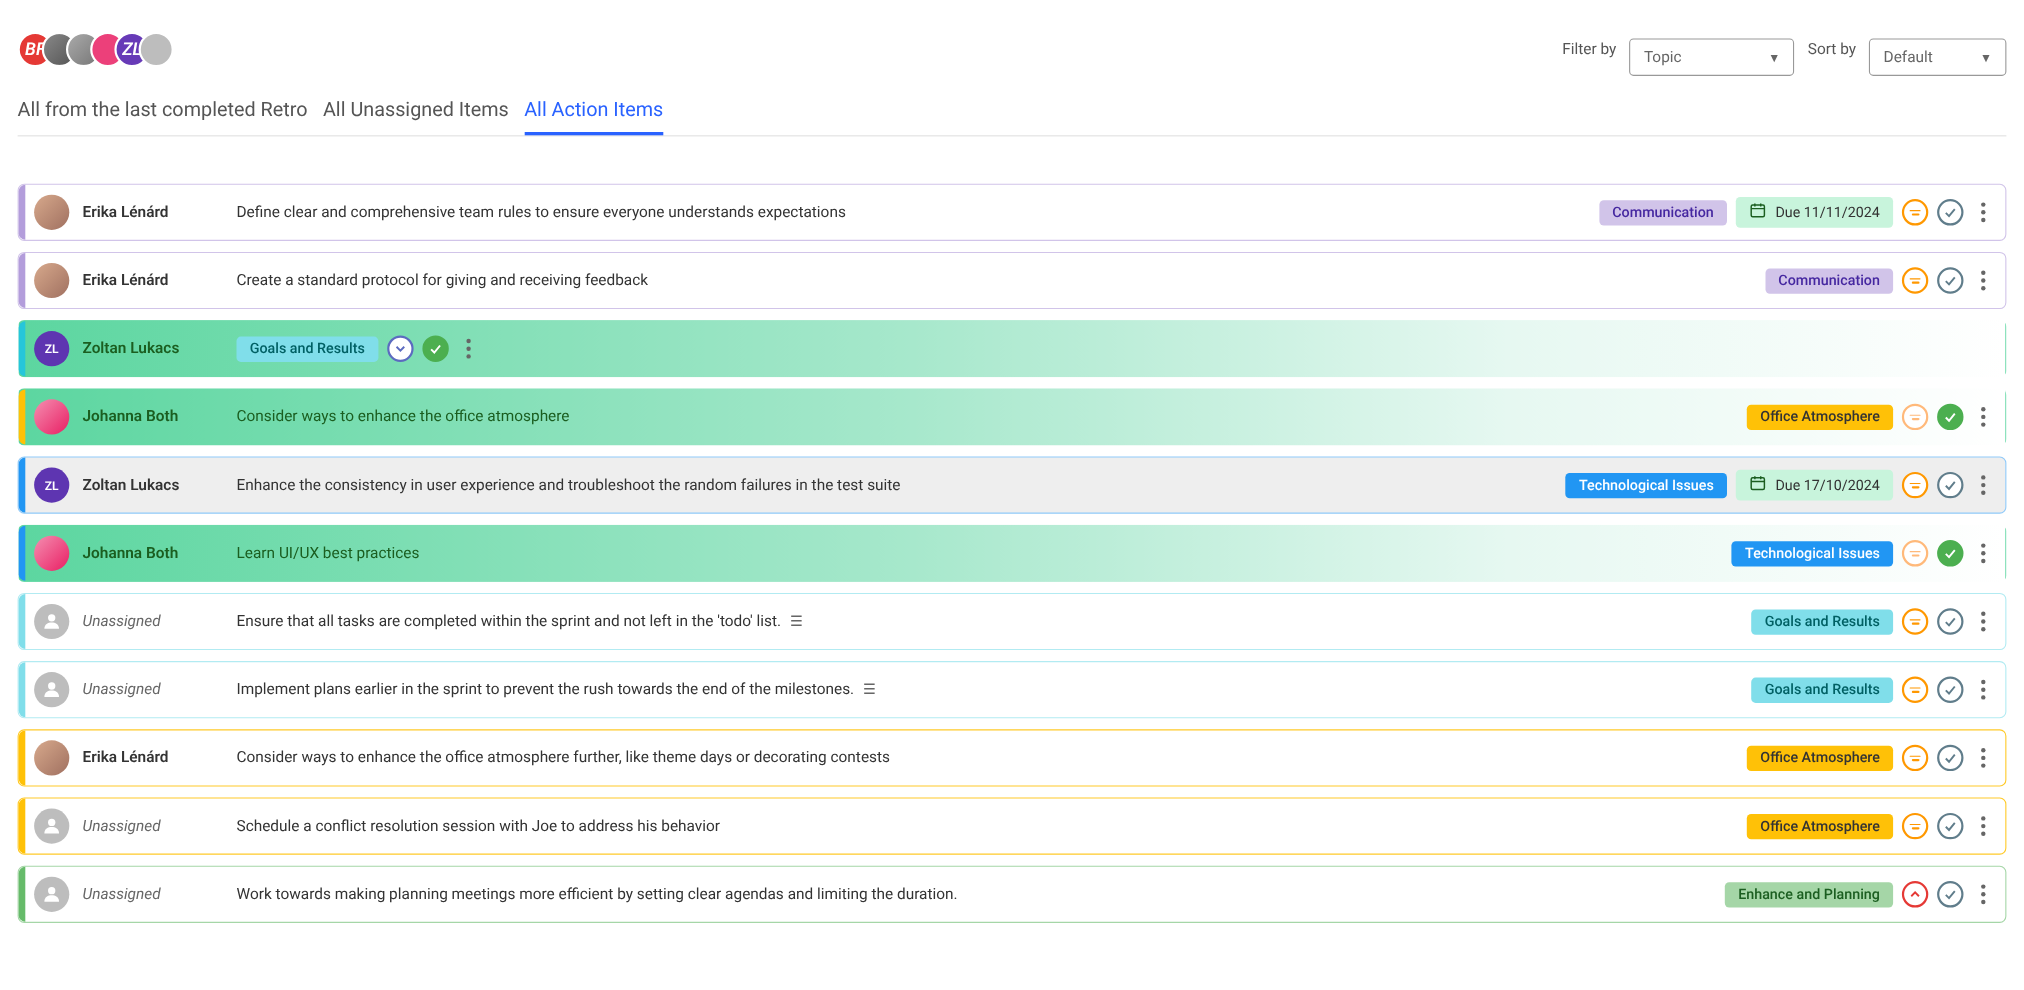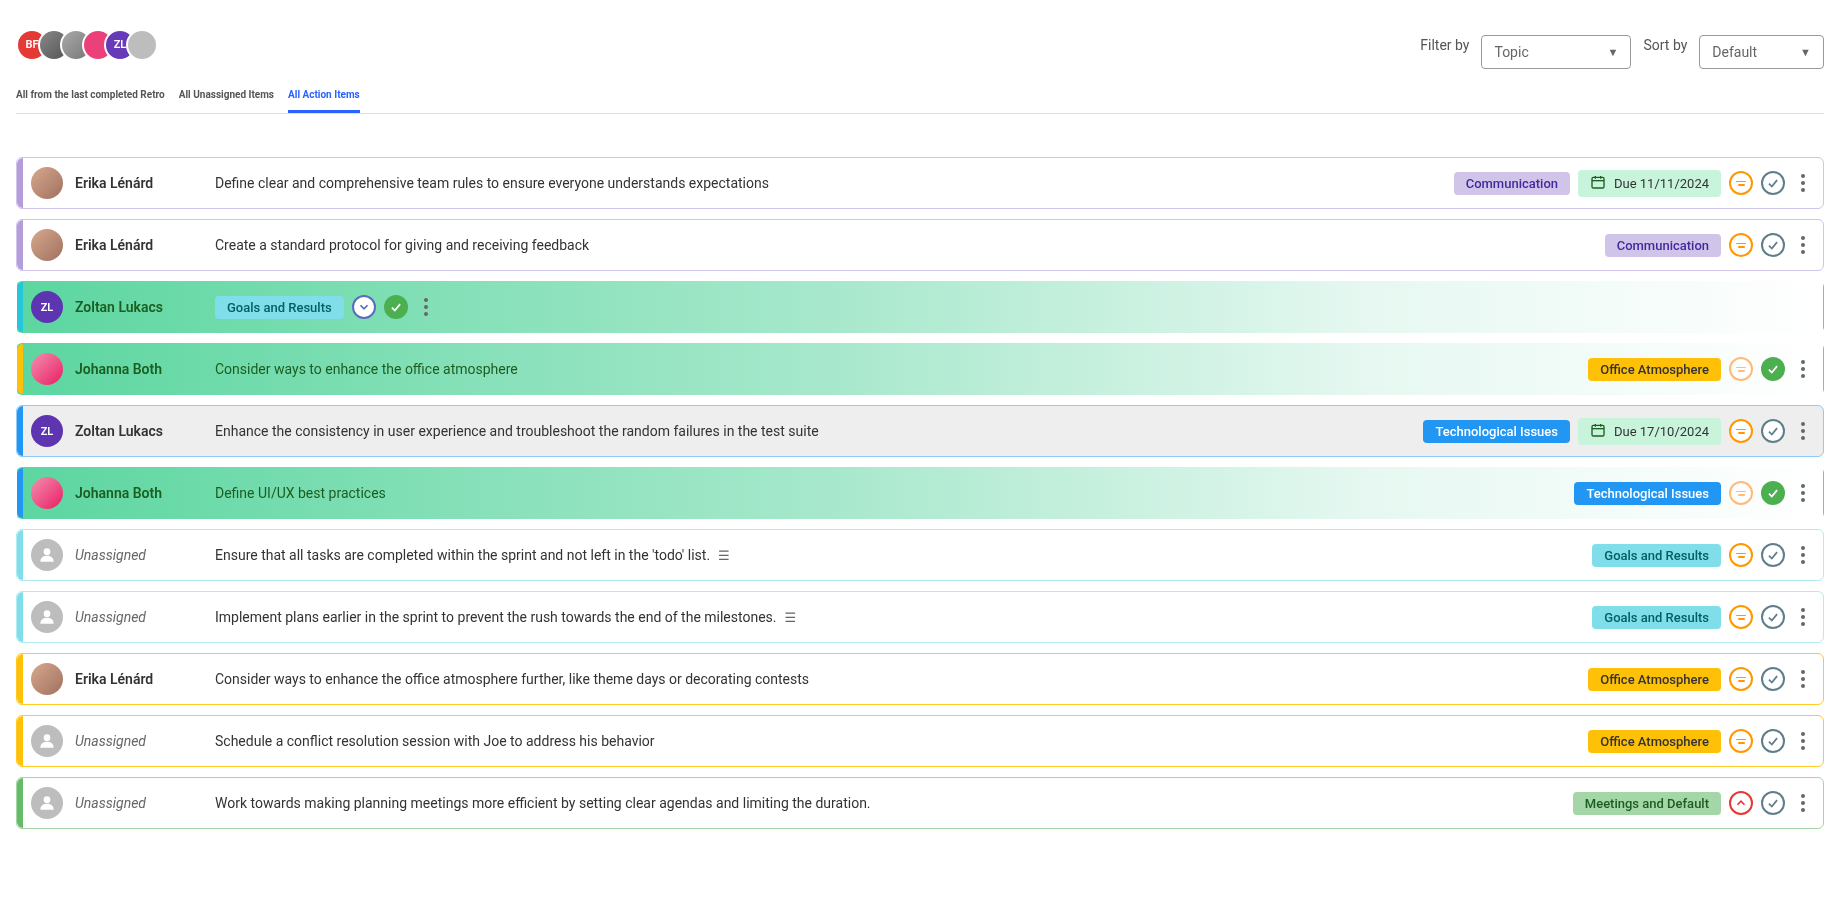--- a/index.html
+++ b/index.html
@@ -17,21 +17,21 @@
   margin-bottom: 20px;
 }
 .avatars {
   display: flex;
 }
 .avatar-stack {
   width: 32px; height: 32px; border-radius: 50%;
   margin-left: -10px;
   border: 2px solid #fff;
   display: flex; align-items: center; justify-content: center;
-  font-size: 11px; font-weight: 600; color: #fff;
+  font-size: 16px; font-weight: 600; color: #fff; font-style: italic;
 }
 .avatar-stack:first-child { margin-left: 0; }
 .av-red { background: #e53935; }
 .av-img1 { background: linear-gradient(135deg,#888,#555); }
 .av-img2 { background: linear-gradient(135deg,#aaa,#777); }
 .av-pink { background: #ec407a; }
 .av-purple { background: #673ab7; }
 .av-grey { background: #bdbdbd; }
 .filters {
   display: flex; align-items: center; gap: 12px;
@@ -42,21 +42,21 @@
   border: 1px solid #999; border-radius: 4px;
   padding: 8px 12px; min-width: 150px; cursor: pointer;
   color: #666; font-size: 14px; margin-top: 15px;
 }
 .select .chev { margin-left: 30px; color: #666; font-size: 11px; }
 .sort-select { min-width: 120px; gap: 13px; }
 .tabs {
   display: flex; gap: 14px; border-bottom: 1px solid #e0e0e0; margin-bottom: 16px;
 }
 .tab {
-  padding: 0 0 10px 0; cursor: pointer; font-weight: 700; color: #555; font-size:10px;
+  padding: 0 0 10px 0; cursor: pointer; font-weight: 400; color: #555; font-size:18px;
 }
 .tab.active { color: #2962ff; border-bottom: 3px solid #2962ff; }
 .items { display: flex; flex-direction: column; gap: 10px; margin-top: 43px; }
 .item {
   display: flex; align-items: center;
   border: 1px solid #eee; border-radius: 6px;
   padding: 8px 10px 8px 0;
   position: relative;
   min-height: 52px;
 }
@@ -303,21 +303,21 @@
           <span></span>
           <span></span>
           <span></span>
         </div>
       </div>
     </div>
     <div class="item border-blue bg-grad-green">
       <div class="item-avatar av-jb"></div>
       <div class="assignee ">Johanna Both</div>
       <div class="desc desc-green">
-        <span>Define UI/UX best practices</span>
+        <span>Learn UI/UX best practices</span>
       </div>
       <div class="tag tag-blue">Technological Issues</div>
       <div class="actions">
         <div class="icon-btn icon-orange-light">
           <div class="bars">
             <span></span>
             <span></span>
           </div>
         </div>
         <div class="icon-btn icon-green-fill">
@@ -457,21 +457,21 @@
       <div class="item-avatar av-un">
         <svg viewBox="0 0 24 24">
           <circle cx="12" cy="8" r="4"></circle>
           <path d="M4,20 C4,15 8,13 12,13 C16,13 20,15 20,20 Z"></path>
         </svg>
       </div>
       <div class="assignee unassigned">Unassigned</div>
       <div class="desc desc-dark">
         <span>Work towards making planning meetings more efficient by setting clear agendas and limiting the duration.</span>
       </div>
-      <div class="tag tag-green">Meetings and Default</div>
+      <div class="tag tag-green">Enhance and Planning</div>
       <div class="actions">
         <div class="icon-btn icon-red">
           <svg viewBox="0 0 24 24" fill="none" stroke="currentColor" stroke-width="3">
             <polyline points="6,15 12,9 18,15"></polyline>
           </svg>
         </div>
         <div class="icon-btn icon-grey">
           <svg viewBox="0 0 24 24" fill="none" stroke="currentColor" stroke-width="3">
             <polyline points="5,13 10,18 19,7"></polyline>
           </svg>

